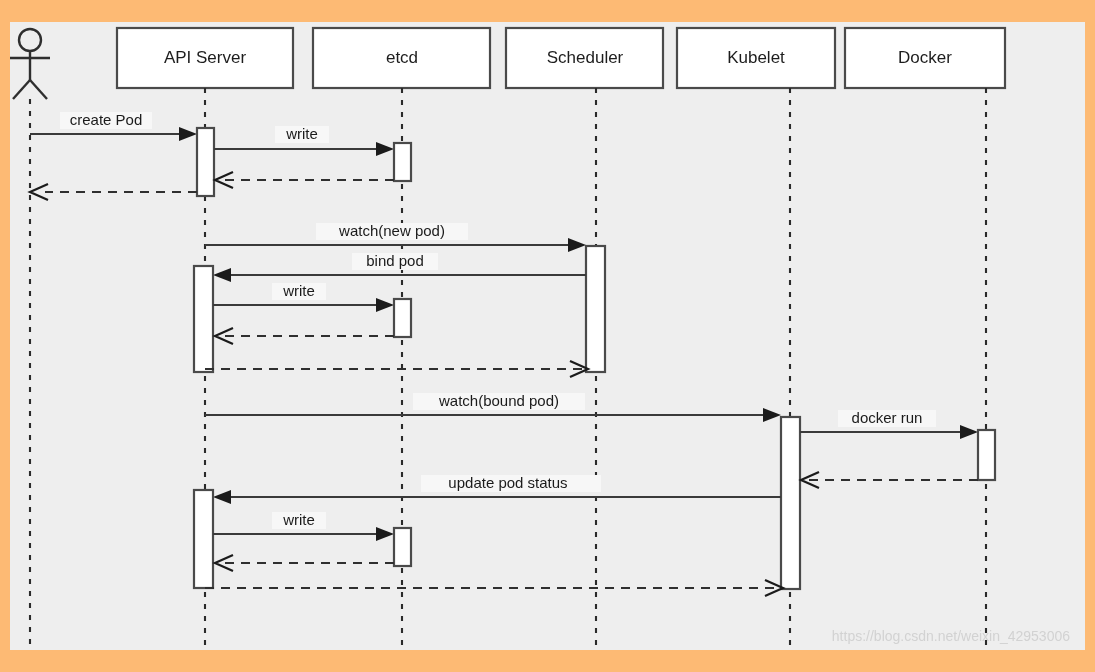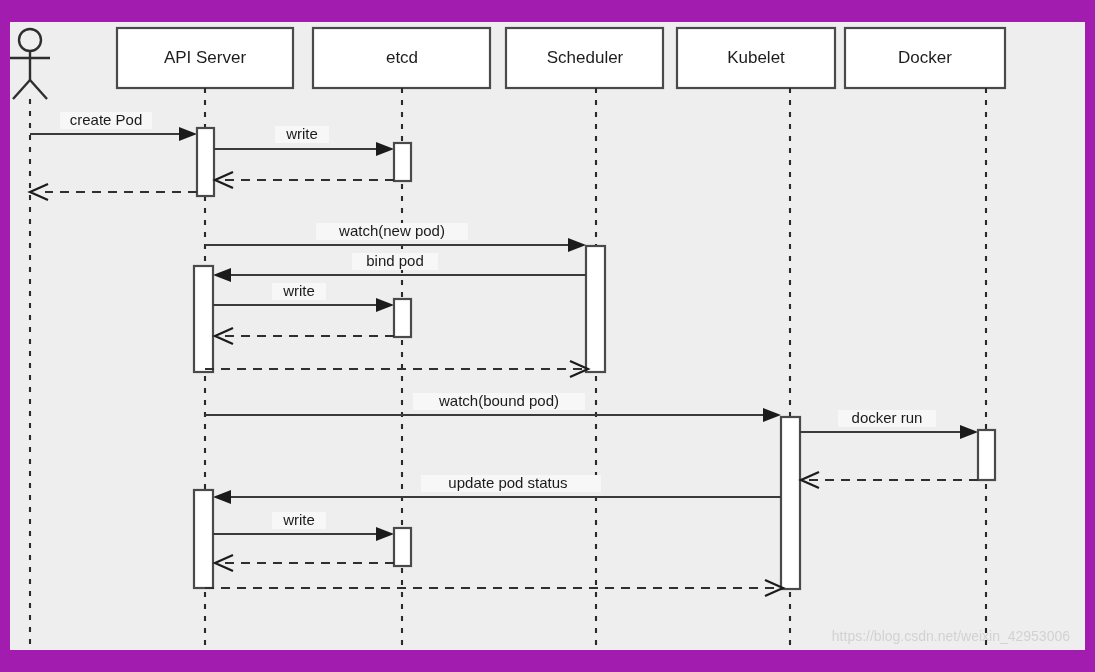--- a/index.html
+++ b/index.html
@@ -5,21 +5,21 @@
   html, body {
     margin: 0;
     padding: 0;
     background: #ffffff;
     font-family: "Liberation Sans", sans-serif;
   }
   #diagram-root {
     position: relative;
     width: 1095px;
     height: 672px;
-    background: #a21caf;
+    background: #fdba74;
     overflow: hidden;
   }
   svg#seq-svg {
     display: block;
     width: 1095px;
     height: 672px;
   }
   .lifeline-box-rect {
     fill: #ffffff;
     stroke: #4a4a4a;

